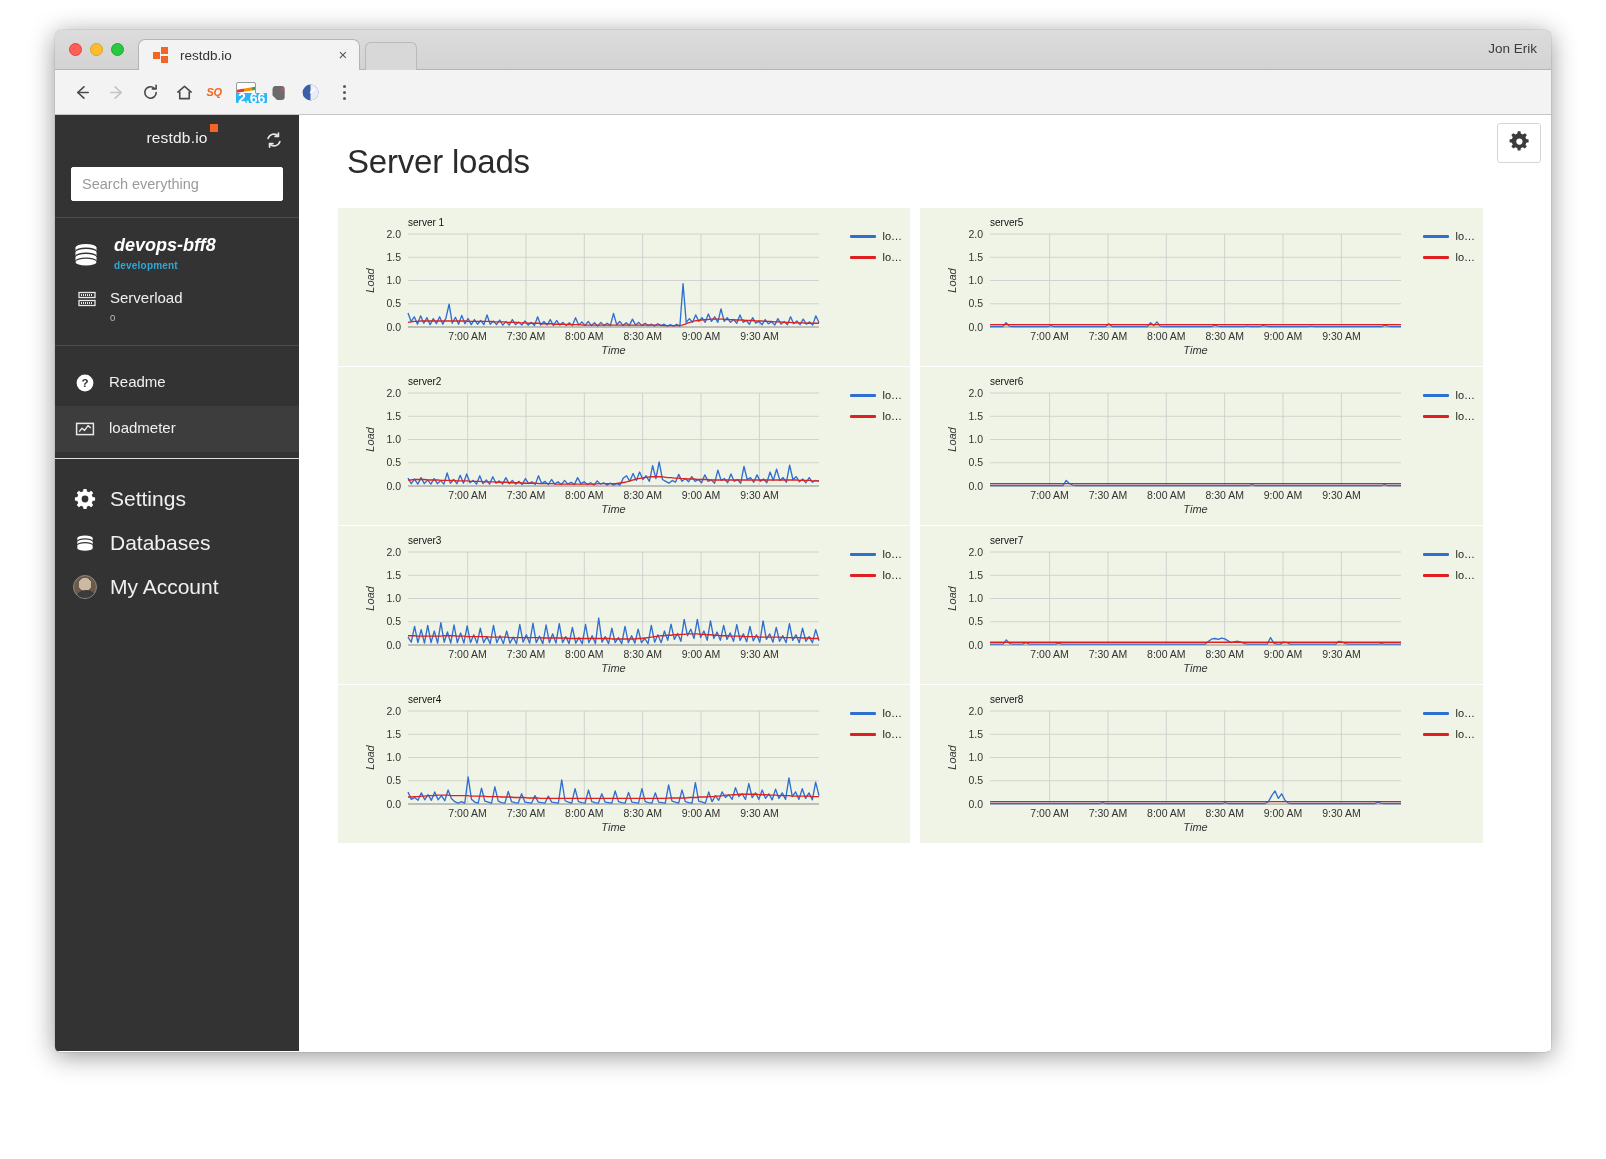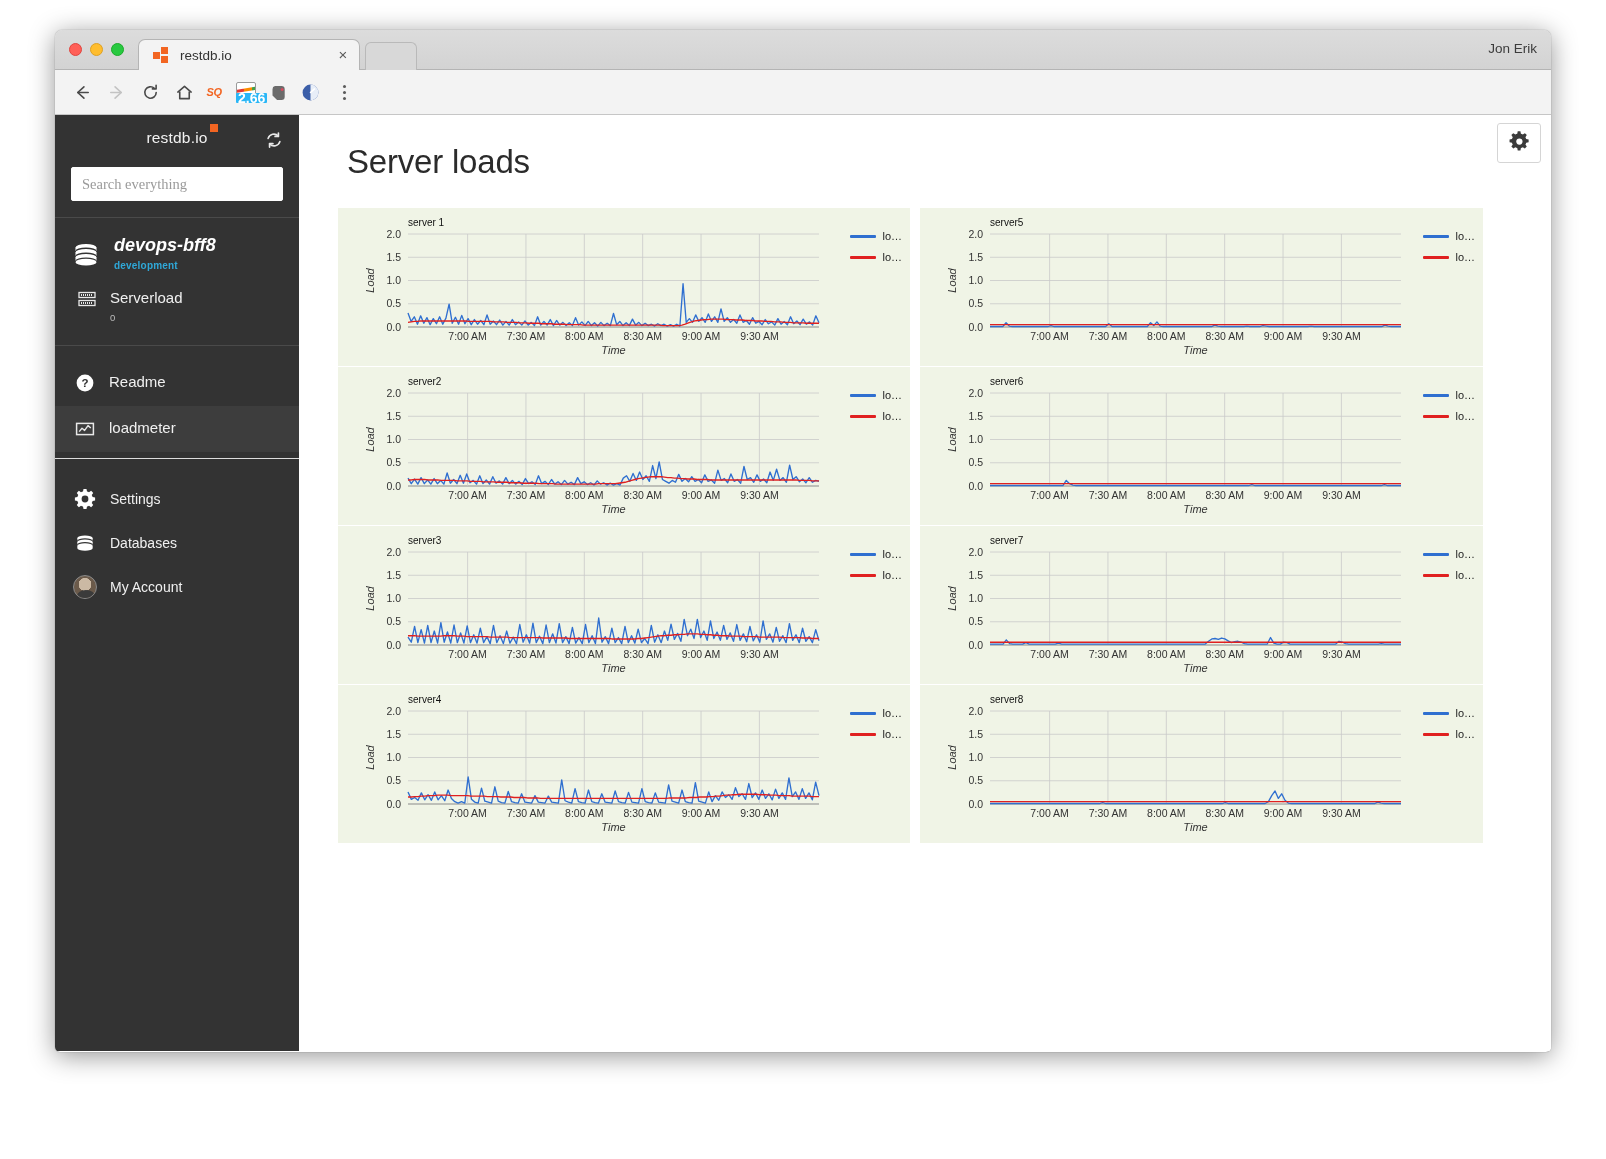--- a/index.html
+++ b/index.html
@@ -146,21 +146,21 @@
     width: 8px; height: 8px; background: #f26522; display: block;
   }
   .sb-refresh {
     position: absolute; right: 0; top: 2px;
     color: #e8e8e8; cursor: pointer; display: flex;
   }
   .search-input {
     margin-top: 12px; width: 100%; height: 34px;
     background: #ffffff; border: 1px solid #ffffff; border-radius: 2px;
     font-size: 14.5px; color: #333; padding: 0 10px;
-    font-family: Liberation Serif, serif;
+    font-family: Liberation Sans, sans-serif;
   }
   .search-input::placeholder { color: #9a9a9a; }
 
   .sb-db { padding: 18px 16px 20px; border-bottom: 1px solid #4a4a4a; }
   .db-row { display: flex; align-items: center; gap: 13px; }
   .db-name { font-size: 18px; font-weight: 700; font-style: italic; color: #ffffff; line-height: 1.05; }
   .db-env { font-size: 10px; font-weight: 700; color: #2fa8d8; letter-spacing: .2px; margin-top: 1px; }
 
   .coll-row { display: flex; align-items: flex-start; gap: 13px; margin-top: 16px; padding-left: 6px; cursor: pointer; }
   .coll-name { font-size: 15px; color: #f0f0f0; line-height: 1.15; }
@@ -170,21 +170,21 @@
   .nav-item {
     display: flex; align-items: flex-start; gap: 14px;
     padding: 13px 16px 13px 20px; cursor: pointer;
   }
   .nav-item.active { background: #3d3d3d; }
   .nav-label { font-size: 15px; color: #f0f0f0; line-height: 1.15; }
   .nav-sub { font-size: 9.5px; color: #bdbdbd; margin-top: 2px; }
 
   .sb-foot { padding-top: 18px; }
   .foot-item { display: flex; align-items: center; gap: 13px; padding: 10px 16px 10px 18px; cursor: pointer; }
-  .foot-label { font-size: 14px; color: #f0f0f0; }
+  .foot-label { font-size: 21px; color: #f0f0f0; }
   .avatar {
     width: 24px; height: 24px; border-radius: 50%;
     background: radial-gradient(circle at 50% 38%, #cbb9a4 0 36%, #6b5a4a 37% 100%);
     border: 1px solid #8a8a8a; position: relative; overflow: hidden; flex: 0 0 auto;
   }
   .avatar::after {
     content: ''; position: absolute; left: 3px; bottom: -4px;
     width: 18px; height: 12px; border-radius: 50% 50% 0 0; background: #3b3b3b;
   }
   .icon-sq { flex: 0 0 auto; display: flex; align-items: center; justify-content: center; }

